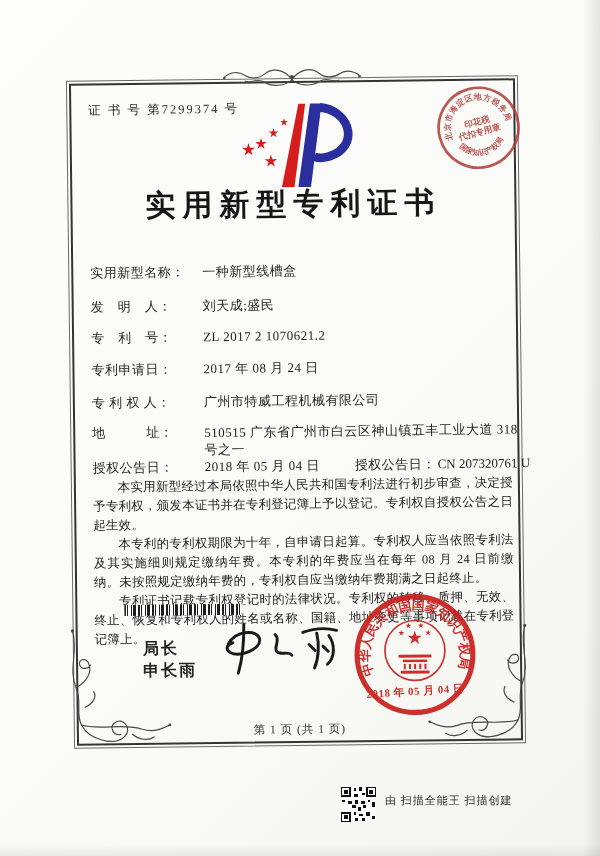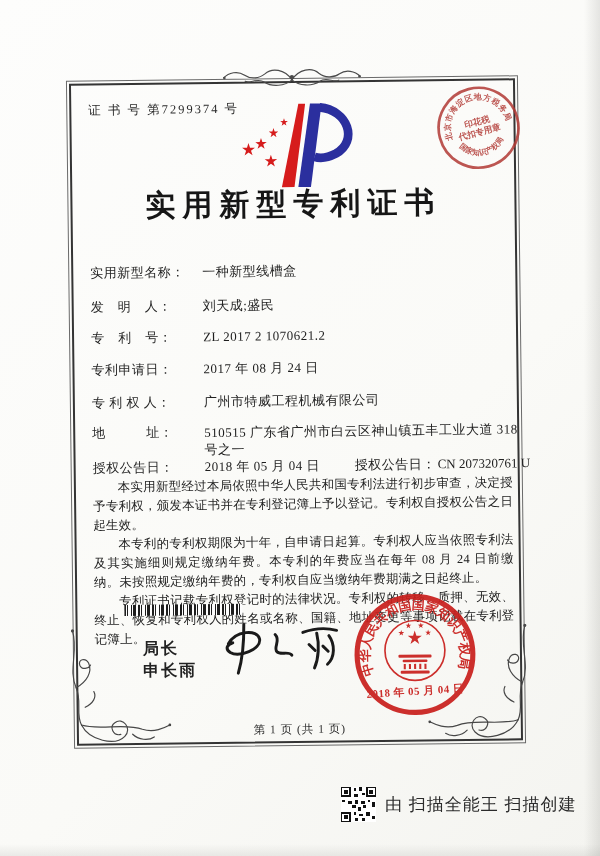--- a/index.html
+++ b/index.html
@@ -57,22 +57,22 @@
 
   .seal-main{position:absolute;left:280px;top:516px;width:124px;height:124px;opacity:.93;}
   .seal-tax{position:absolute;left:370px;top:10px;width:84px;height:84px;opacity:.85;transform:rotate(-14deg);}
 
   .page-footer{position:absolute;left:0;top:644px;width:100%;text-align:center;
     font-size:11.5px;letter-spacing:1px;color:#2a2a2a;}
 
   .scan-credit{position:absolute;left:341px;top:787px;height:36px;}
   .scan-credit .qr{position:absolute;left:0;top:0;width:35px;height:35px;}
   .scan-credit .txt{position:absolute;left:44px;top:6px;white-space:nowrap;
-    font-family:Liberation Sans, sans-serif;
-    font-size:17px;letter-spacing:1px;color:#2b2b2b;}
+    font-family:Liberation Serif, serif;
+    font-size:11px;letter-spacing:1px;color:#2b2b2b;}
 </style>
 </head>
 <body>
 
 <div class="paper">
 
   <div class="cert">
     <div class="frame-outer"></div>
     <div class="frame-inner"></div>
 

